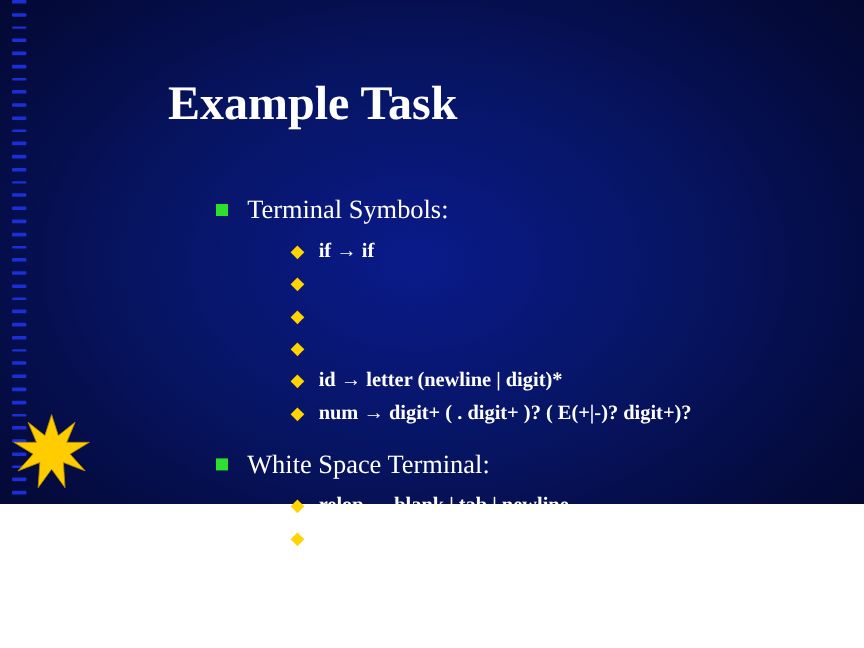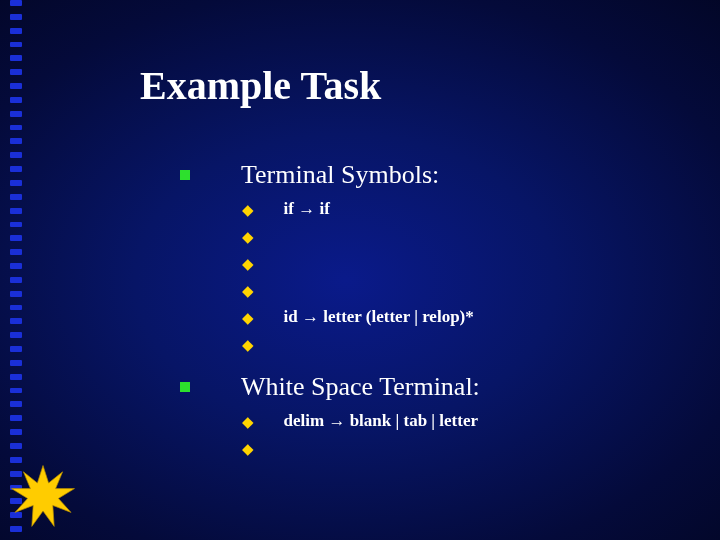--- a/index.html
+++ b/index.html
@@ -6,21 +6,21 @@
     margin: 0;
     padding: 0;
     width: 720px;
     height: 540px;
     overflow: hidden;
     font-family: "Times New Roman", Times, serif;
   }
   .slide {
     position: relative;
     width: 720px;
-    height: 540px;
+    height: 420px;
     background: radial-gradient(ellipse 600px 420px at 48% 52%, #0a1a8a 0%, #071566 35%, #040a3a 70%, #020520 100%);
     color: #ffffff;
     box-sizing: border-box;
   }
   .left-rail {
     position: absolute;
     left: 10px;
     top: 0;
     bottom: 0;
     width: 12px;
@@ -58,23 +58,22 @@
   }
   .lvl1-bullet {
     width: 10px;
     height: 10px;
     background: #2de02d;
     margin-top: 12px;
     margin-right: 16px;
     flex: 0 0 10px;
   }
   .lvl1-text {
-    font-size: 26px;
+    font-size: 22px;
     line-height: 34px;
-    margin-left: 35px;
   }
   .lvl2-group {
     margin-left: 62px;
     margin-top: 6px;
     margin-bottom: 14px;
   }
   .lvl2 {
     display: flex;
     align-items: flex-start;
     margin-bottom: 4px;
@@ -83,21 +82,20 @@
     color: #ffd400;
     font-size: 15px;
     line-height: 22px;
     margin-right: 12px;
     margin-top: 1px;
   }
   .lvl2-text {
     font-size: 17px;
     line-height: 22px;
     font-weight: bold;
-    margin-left: 18px;
   }
   .burst {
     position: absolute;
     left: 8px;
     bottom: 8px;
     width: 70px;
     height: 70px;
   }
 </style>
 </head>
@@ -164,35 +162,36 @@
         <div class="lvl2-bullet">◆</div>
       </div>
       <div class="lvl2">
         <div class="lvl2-bullet">◆</div>
       </div>
       <div class="lvl2">
         <div class="lvl2-bullet">◆</div>
       </div>
       <div class="lvl2">
         <div class="lvl2-bullet">◆</div>
-        <div class="lvl2-text">id → letter (letter | relop)*</div>
-      </div>
-      <div class="lvl2">
-        <div class="lvl2-bullet">◆</div>
+        <div class="lvl2-text">id → letter (newline | digit)*</div>
+      </div>
+      <div class="lvl2">
+        <div class="lvl2-bullet">◆</div>
+        <div class="lvl2-text">num → digit+ ( . digit+ )? ( E(+|-)? digit+)?</div>
       </div>
     </div>
 
     <div class="lvl1">
       <div class="lvl1-bullet"></div>
       <div class="lvl1-text">White Space Terminal:</div>
     </div>
     <div class="lvl2-group">
       <div class="lvl2">
         <div class="lvl2-bullet">◆</div>
-        <div class="lvl2-text">delim → blank | tab | letter</div>
+        <div class="lvl2-text">relop → blank | tab | newline</div>
       </div>
       <div class="lvl2">
         <div class="lvl2-bullet">◆</div>
       </div>
     </div>
 
   </div>
 
   <svg class="burst" viewBox="0 0 100 100">
     <polygon points="50,5 58,30 78,14 68,38 95,38 72,52 90,72 64,62 66,92 50,70 34,92 36,62 10,72 28,52 5,38 32,38 22,14 42,30" fill="#ffcc00" stroke="#b38a00" stroke-width="1"></polygon>

